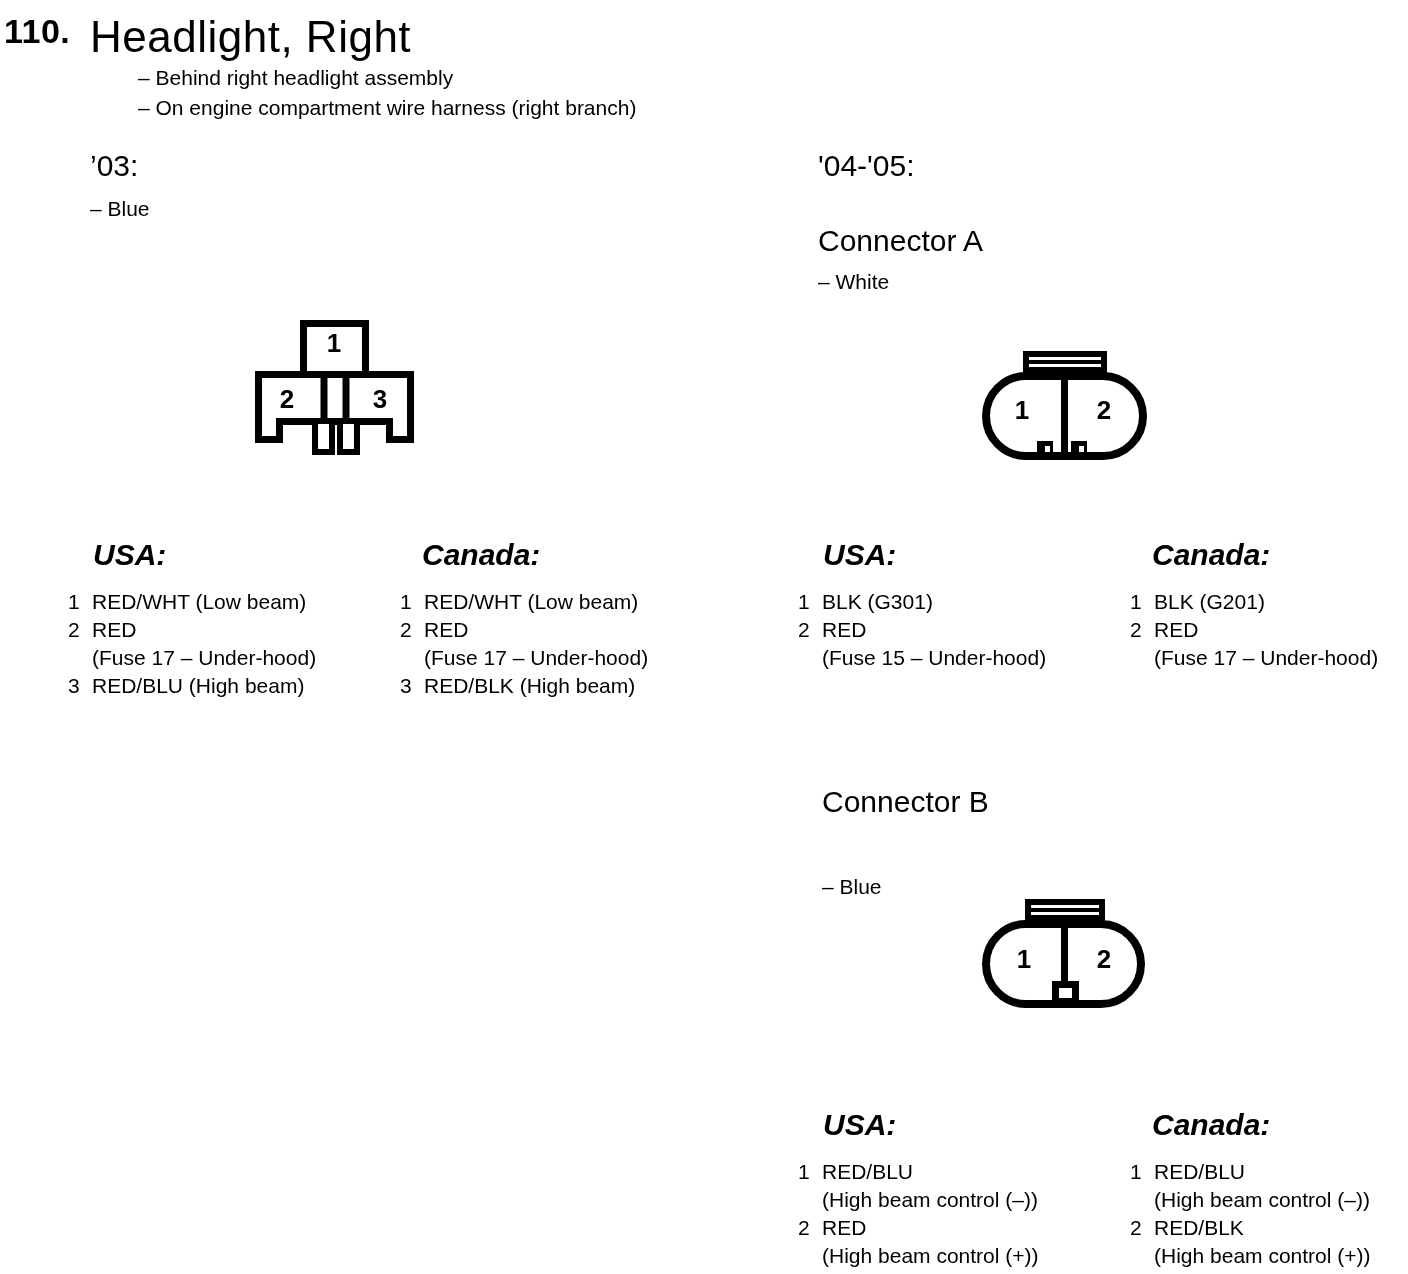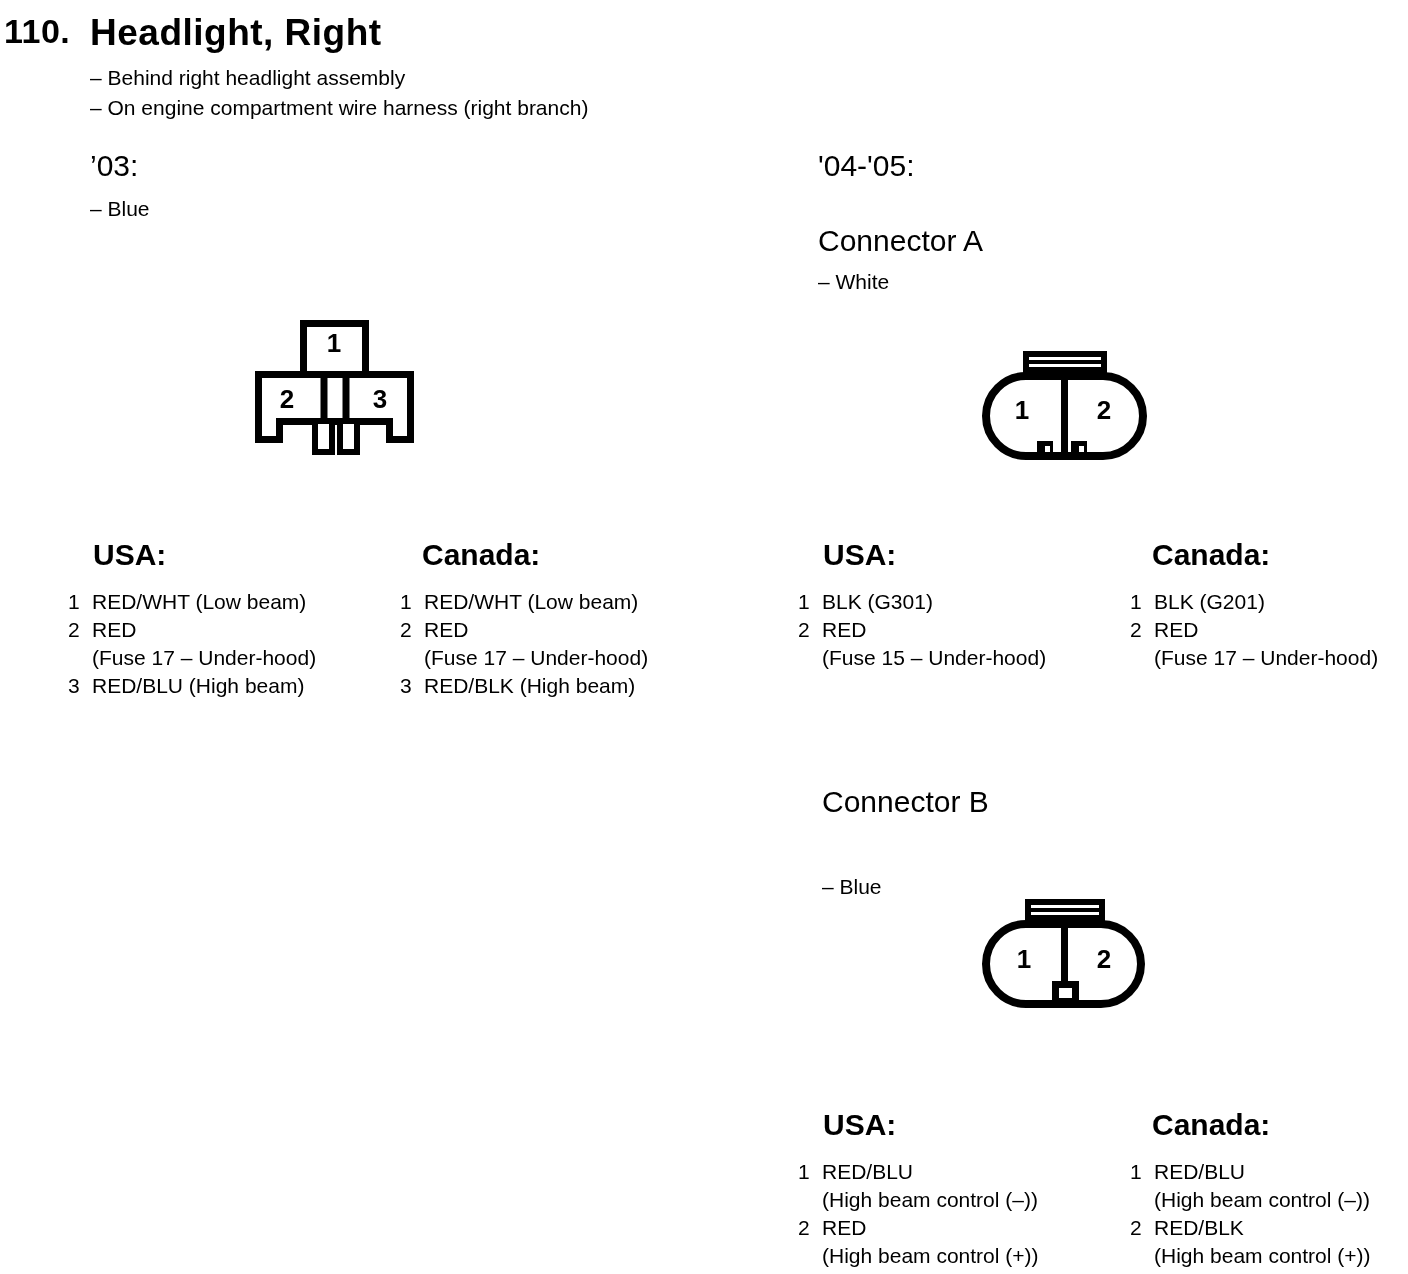--- a/index.html
+++ b/index.html
@@ -4,24 +4,24 @@
 <style>
   html,body{margin:0;padding:0;}
   body{
     width:1408px;height:1274px;
     background:#ffffff;color:#000000;
     font-family:"Liberation Sans", sans-serif;
     position:relative;overflow:hidden;
   }
   .abs{position:absolute;}
   .page-num{font-size:34px;font-weight:bold;letter-spacing:0.5px;}
-  .page-title{font-size:37px;font-weight:bold;letter-spacing:0.5px;}
-  .note{font-size:21px;line-height:30px;white-space:pre;}
+  .page-title{font-size:44px;font-weight:normal;letter-spacing:0.5px;}
+  .note{font-size:21px;line-height:30px;white-space:pre;margin-left:48px;}
   .h2{font-size:30px;font-weight:normal;}
-  .h3{font-size:30px;font-weight:bold;}
+  .h3{font-size:30px;font-weight:bold;font-style:italic;}
   .colnote{font-size:21px;}
   .pinlist{font-size:21px;line-height:28px;}
   .pinlist .row{display:flex;}
   .pinlist .n{width:24px;flex:none;font-weight:normal;}
   .pinlist .t{white-space:pre;}
   svg{display:block;}
   .pin-num{font-family:"Liberation Sans", sans-serif;font-size:26px;font-weight:bold;fill:#000;}
 </style>
 </head>
 <body>

